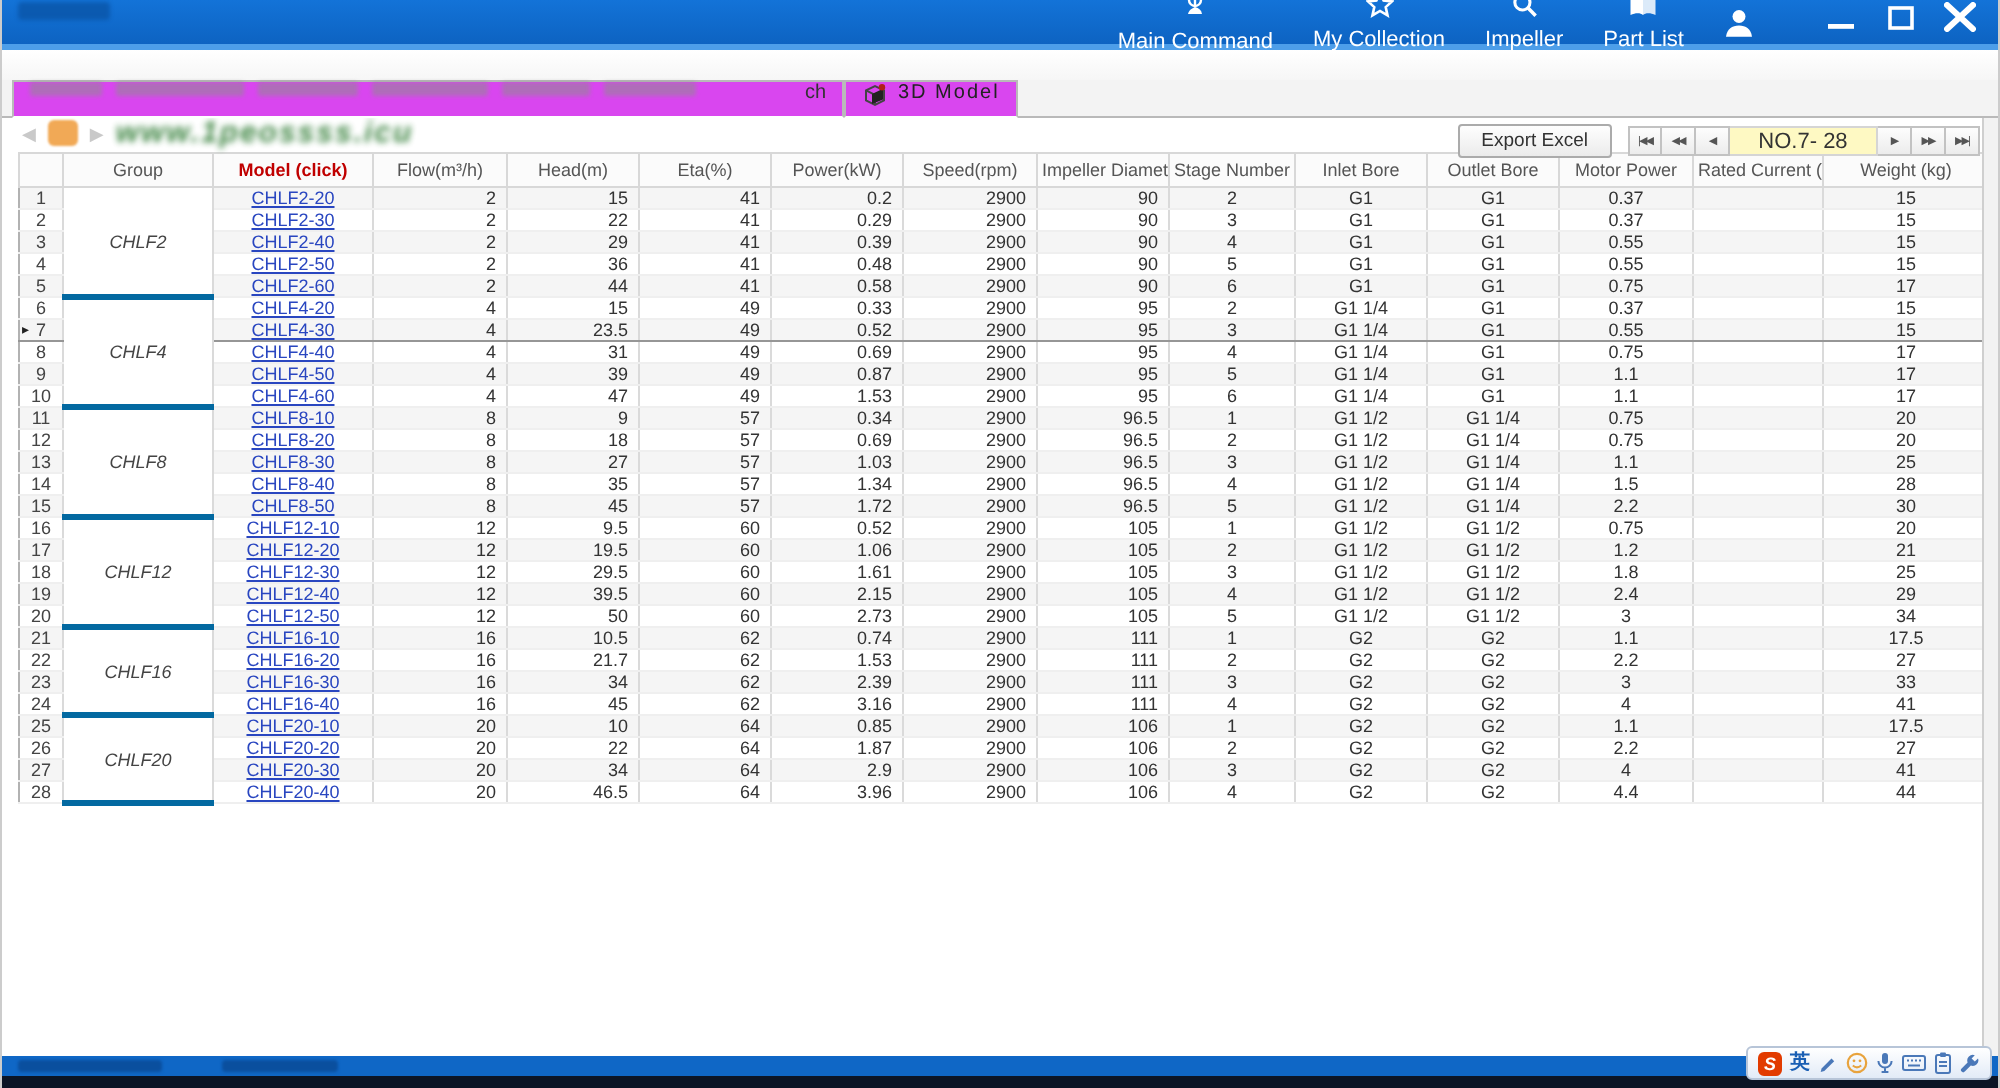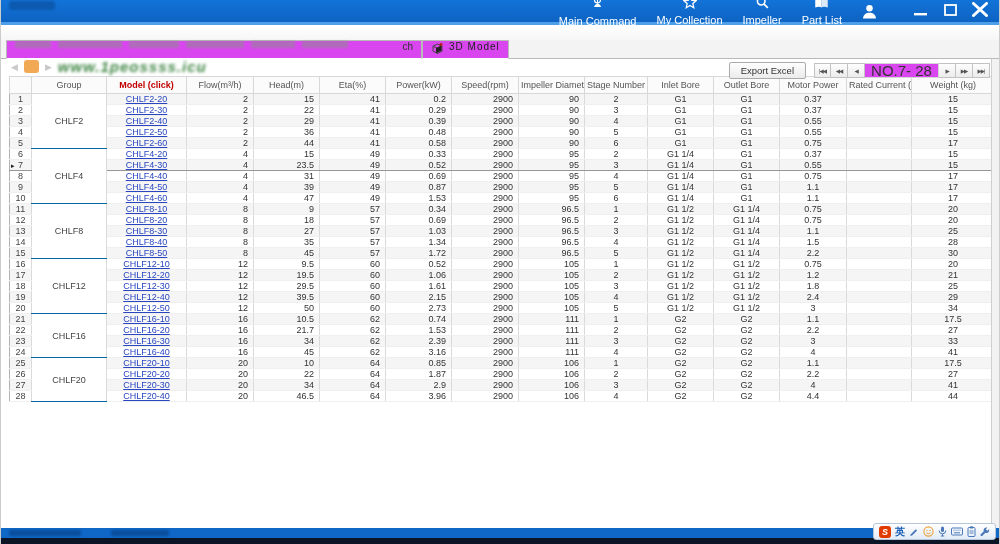--- a/index.html
+++ b/index.html
@@ -36,34 +36,34 @@
   .wm-text{color:#37813c;font-weight:bold;font-style:italic;font-size:15px;filter:blur(1.7px);opacity:.95;letter-spacing:1px;}
 
   
   .toolbar{position:absolute;top:58px;right:9px;height:25px;display:flex;align-items:center;z-index:3;}
   .btn-export{height:15px;padding:0 11px;font-size:9.5px;color:#333;background:linear-gradient(#fefefe,#ebebeb);
               border:1px solid #ababab;border-radius:2px;display:flex;align-items:center;cursor:pointer;margin-right:8px;}
   .pg-btn{height:15px;min-width:17px;box-sizing:border-box;background:linear-gradient(#fdfdfd,#ececec);
           border:1px solid #c2c2c2;border-left-width:0;display:flex;align-items:center;justify-content:center;
           color:#555;font-size:5.5px;letter-spacing:-1px;cursor:pointer;}
   .pg-first{border-left-width:1px;}
-  .pg-label{height:15px;width:74px;box-sizing:border-box;background:#d946ef;border:1px solid #d5d5d5;border-left-width:0;
-            display:flex;align-items:center;justify-content:center;font-size:15px;color:#333;}
+  .pg-label{height:15px;width:74px;box-sizing:border-box;background:#fef9c3;border:1px solid #d5d5d5;border-left-width:0;
+            display:flex;align-items:center;justify-content:center;font-size:11px;color:#333;}
 
   
   #grid{position:absolute;top:76px;left:8px;width:985px;border-collapse:collapse;table-layout:fixed;
         font-size:9px;color:#333;border:1px solid #b2b2b2;}
   #grid th{height:16px;font-weight:normal;font-size:9px;color:#555;background:#fbfbfb;
            border:1px solid #d8d8d8;text-align:center;overflow:hidden;white-space:nowrap;padding:0 2px;}
   #grid th.c-model{color:#c00000;font-weight:bold;}
   #grid td{height:11px;line-height:10px;padding:0 5px;border-right:1px solid #dadada;border-bottom:1px solid #efefef;
            overflow:hidden;white-space:nowrap;box-sizing:border-box;}
   #grid tbody tr:nth-child(odd) td{background:#f5f5f5;}
   #grid tbody tr:nth-child(even) td{background:#ffffff;}
-  #grid td.c-group{background:#fff !important;text-align:center;border-bottom:1px solid #0369a1;color:#444;}
+  #grid td.c-group{background:#fff !important;text-align:center;border-bottom:3px solid #0369a1;color:#444;font-style:italic;}
   #grid td.c-no{text-align:center;padding:0 2px;position:relative;color:#444;}
   #grid td.c-model{text-align:center;padding:0 2px;}
   #grid td.num{text-align:right;}
   #grid td.ctr{text-align:center;}
   #grid a{color:#2946c0;text-decoration:underline;cursor:pointer;}
   #grid tr.selected td{border-top:1px solid #969696;border-bottom:1px solid #969696;}
   .marker{position:absolute;left:1px;top:1px;font-size:7px;color:#222;}
 
   
   .vscroll{position:absolute;top:58px;right:0;width:7px;height:470px;background:#f2f2f2;border-left:1px solid #cfcfcf;}

